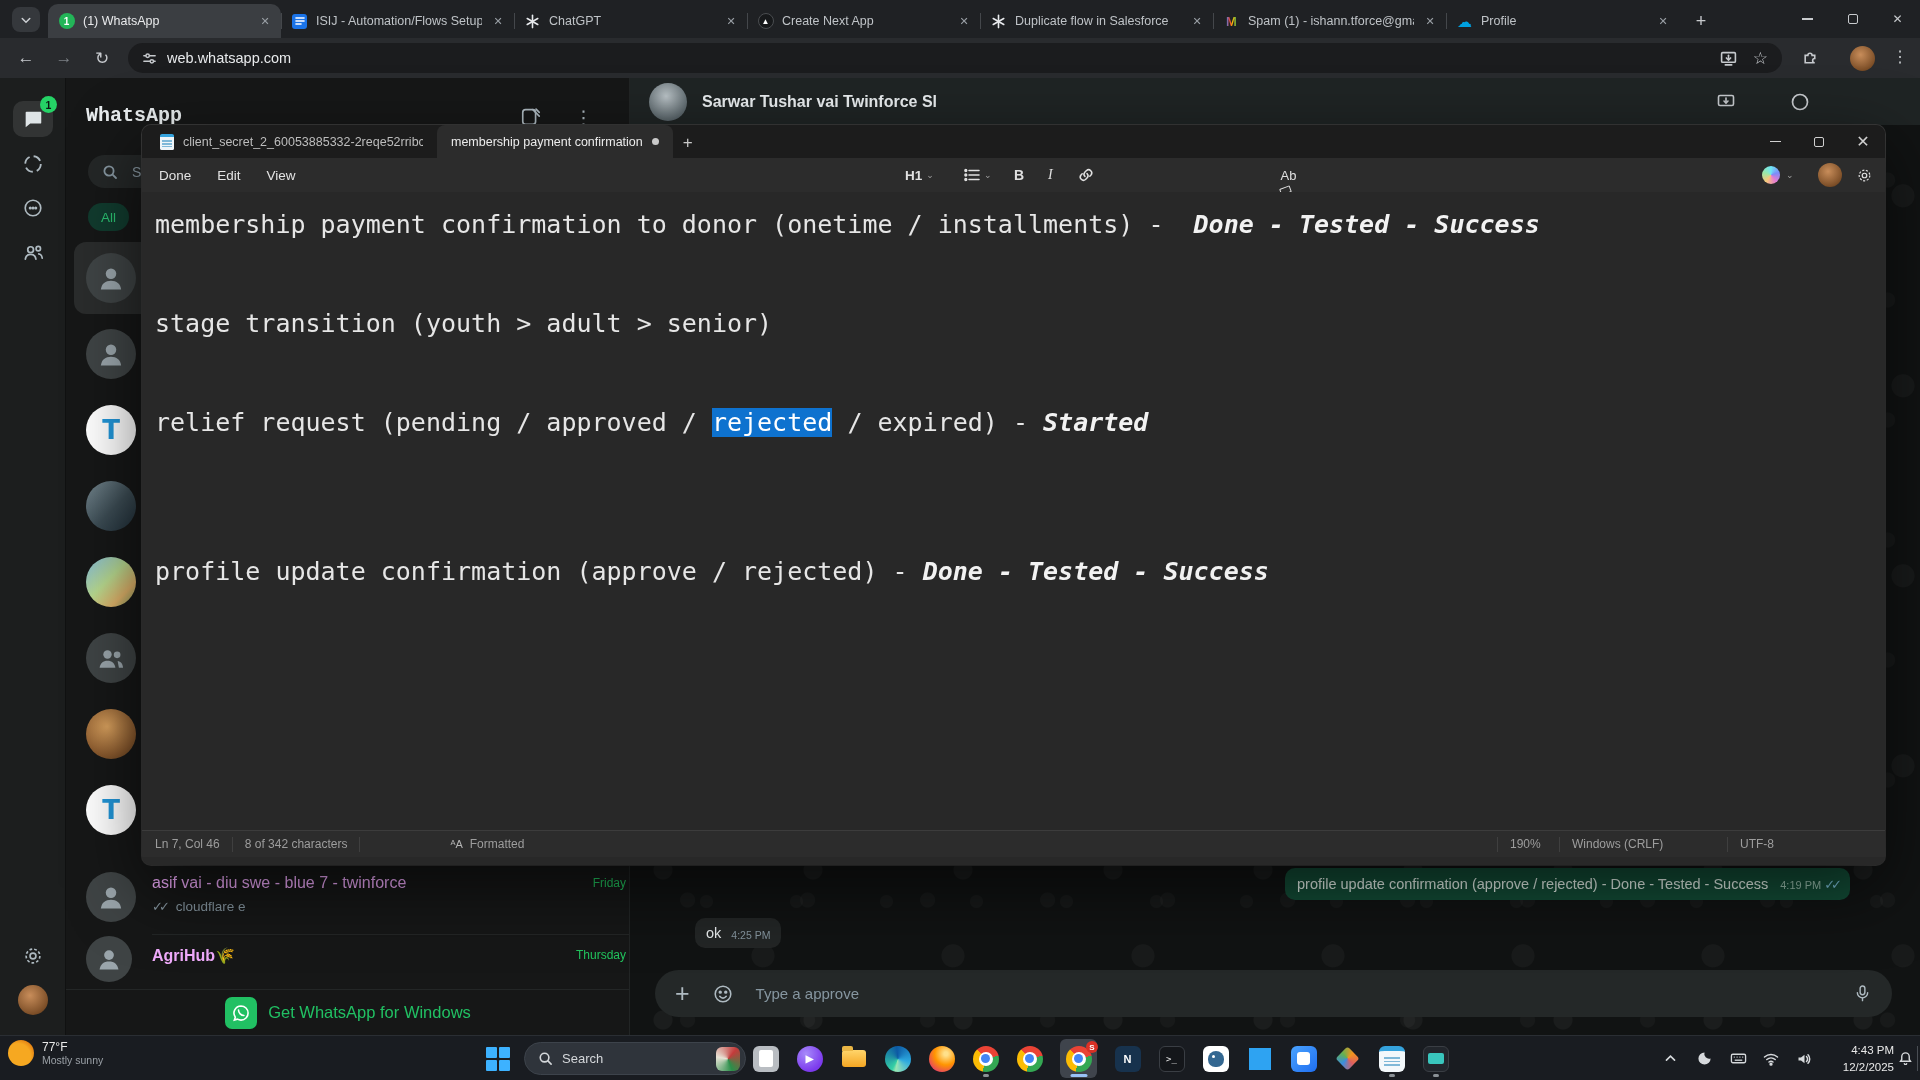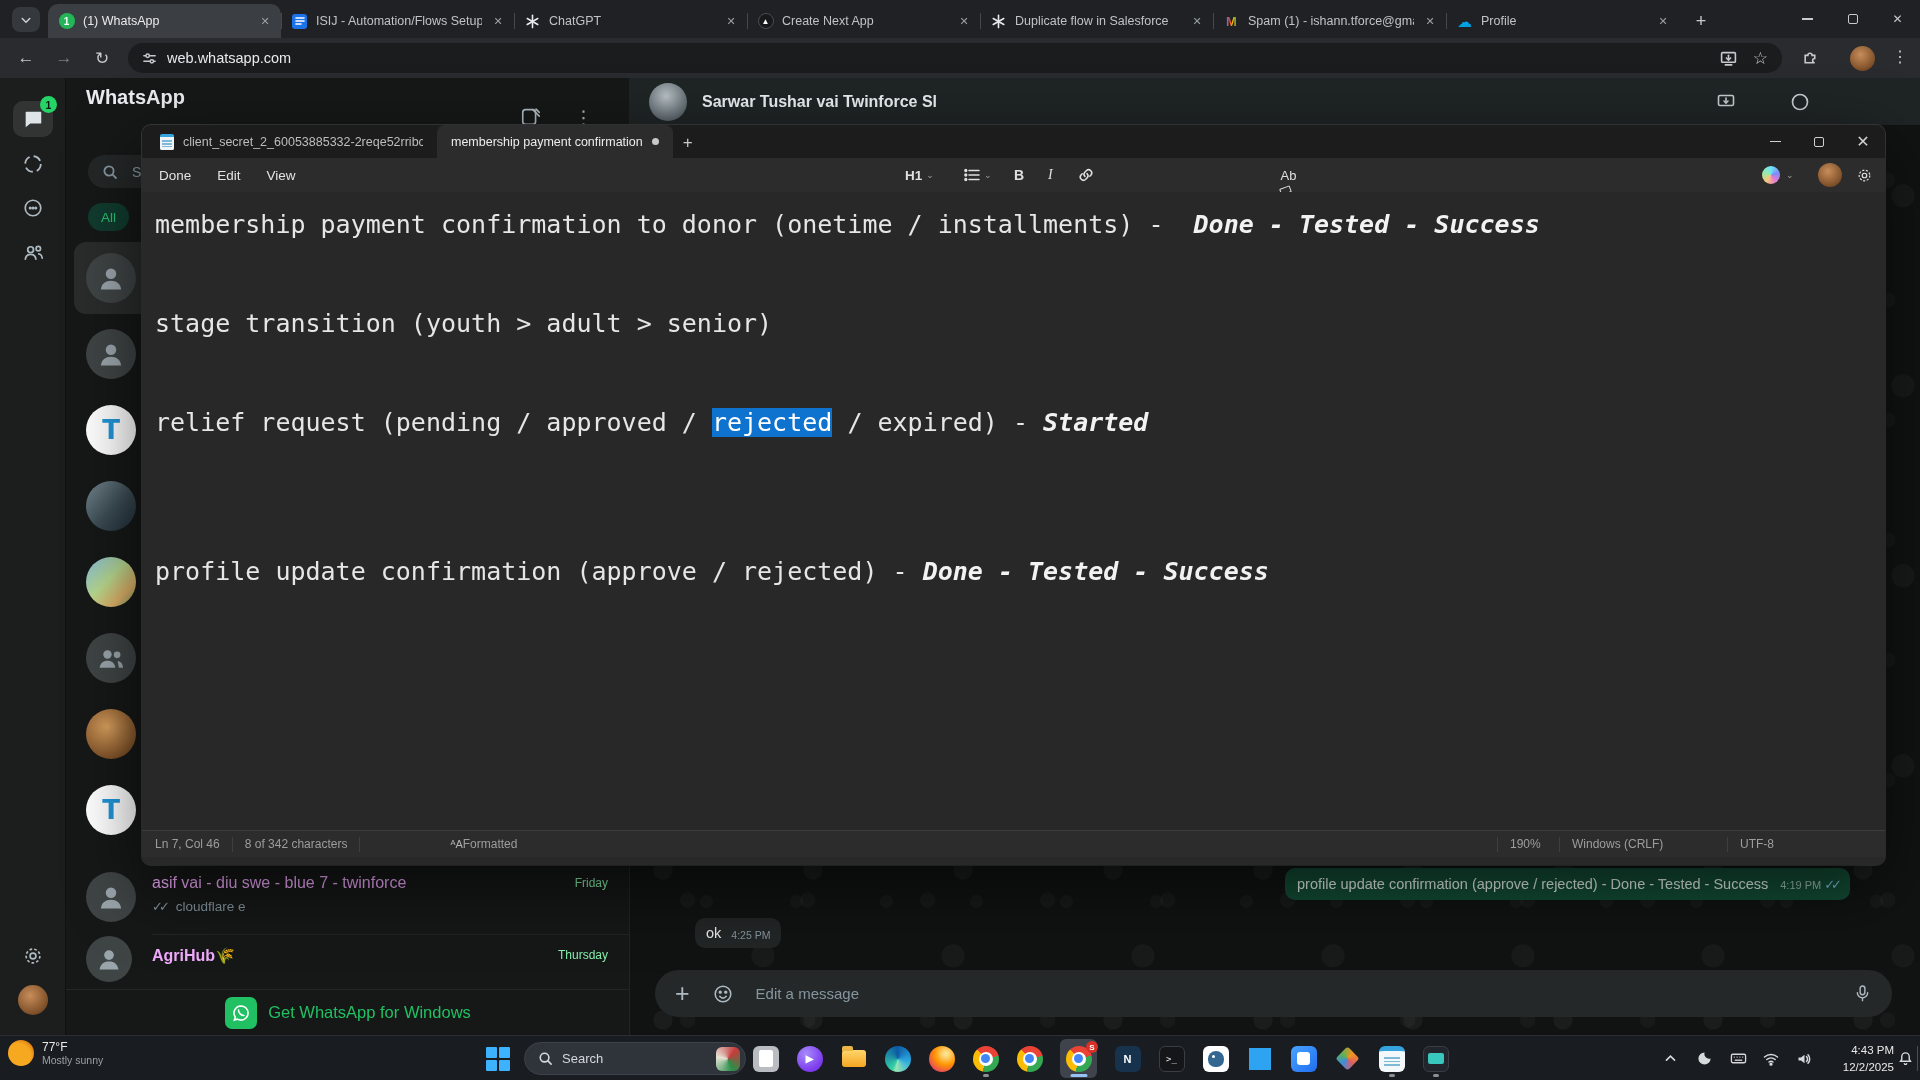--- a/index.html
+++ b/index.html
@@ -40,35 +40,35 @@
 
   
   .wa { position:absolute; left:0; top:78px; width:1920px; height:957px; background:#161717; }
   .rail { position:absolute; left:0; top:0; width:66px; height:100%; background:#1c1e1e; border-right:1px solid #101111; }
   .rail-item { position:absolute; left:13px; width:40px; height:36px; border-radius:10px; display:flex; align-items:center; justify-content:center; color:#aebac1; }
   .rail-item.sel { background:#323434; color:#e2e7e9; }
   .rail-badge { position:absolute; right:-4px; top:-5px; min-width:17px; height:17px; border-radius:9px; background:var(--badge-green); color:#0b1a13; font-size:10.5px; font-weight:700; display:flex; align-items:center; justify-content:center; padding:0 4px; }
   .rail-avatar { position:absolute; left:18px; width:30px; height:30px; border-radius:50%; background:radial-gradient(circle at 40% 35%, #c88d5a, #7d4f28 70%, #4e3015); }
 
   .chatlist { position:absolute; left:66px; top:0; width:564px; height:100%; background:#161717; border-right:1px solid #222525; }
-  .wa-title { position:absolute; left:20px; top:8px; font-size:20px; font-weight:700; color:#e9edef; }
+  .wa-title { position:absolute; left:20px; top:26px; font-size:20px; font-weight:700; color:#e9edef;font-family:Liberation Mono, monospace; }
   .cl-hicon { position:absolute; top:28px; color:#aebac1; }
   .searchbar { position:absolute; left:22px; top:77px; width:522px; height:33px; border-radius:17px; background:#242727; display:flex; align-items:center; padding:0 14px; gap:14px; color:#8696a0; font-size:14px; }
   .chip { position:absolute; left:22px; top:125px; height:28px; padding:0 13px; border-radius:14px; background:var(--chip-bg); color:var(--chip-text); font-size:13.5px; display:flex; align-items:center; }
   .row-sel-bg { position:absolute; left:8px; width:548px; height:72px; border-radius:12px; background:#2a2c2c; }
   .av { position:absolute; left:20px; width:50px; height:50px; border-radius:50%; overflow:hidden; display:flex; align-items:center; justify-content:center; }
   .av-person, .av-group { background:#3f4445; color:#9aa5ab; }
   .av-twinforce { background:#fff; color:#2196d9; font-weight:800; font-size:26px; font-family:"DejaVu Sans", sans-serif; }
   .av-photo-man { background:linear-gradient(135deg,#74868e,#3c4c54 55%,#1f2e38); }
   .av-photo-scenic { background:linear-gradient(135deg,#7fb6d9 0%,#b8d98f 45%,#e0b36a 75%,#7a9e5f); }
   .av-photo-suit { background:radial-gradient(circle at 42% 35%, #d9a15e, #8a5a2e 65%, #55371b); }
   .brow { position:absolute; left:0; width:564px; }
   .brow .bt { position:absolute; left:86px; color:#f0abfc; font-size:16px; white-space:nowrap; }
   .brow .bp { position:absolute; left:86px; color:#8696a0; font-size:13.5px; display:flex; align-items:center; gap:4px; }
-  .brow .btime { position:absolute; right:22px; color:#86efac; font-size:12px; }
+  .brow .btime { position:absolute; right:4px; color:#22c55e; font-size:12px; }
   .ticks { letter-spacing:-4px; font-size:13px; color:#8696a0; margin-right:6px; }
   .divline { position:absolute; height:1px; background:#232626; }
   .wa-footer { position:absolute; left:0; width:564px; top:912px; height:45px; display:flex; align-items:center; justify-content:center; gap:11px; }
   .gwfw-ic { width:32px; height:32px; border-radius:7px; background:var(--whatsapp-green); color:#fff; display:flex; align-items:center; justify-content:center; }
   .gwfw-tx { color:var(--whatsapp-green); font-size:16.5px; }
 
   .panel { position:absolute; left:630px; top:0; width:1290px; height:100%; background-color:#111313;
     background-image:
       radial-gradient(circle at 22% 28%, rgba(255,255,255,0.045) 9px, transparent 10px),
       radial-gradient(circle at 70% 62%, rgba(255,255,255,0.035) 11px, transparent 12px),
@@ -108,21 +108,21 @@
   .ico-clear { position:relative; font-size:13px; }
   .ico-clear::after { content:""; position:absolute; left:-1px; bottom:-2px; width:9px; height:5px; border:1px solid #e0e0e0; border-radius:1px; transform:rotate(-20deg); background:#2c2c2c; }
   .np-editor { position:absolute; left:0; top:67px; width:100%; height:646px; background:#282828; padding:8px 0 0 13px; font-family:"DejaVu Sans Mono","Liberation Mono",monospace; font-size:25px; color:#e6e6e6; }
   .np-editor .line { height:49.5px; line-height:49.5px; white-space:pre; }
   .seg-bi { font-weight:700; font-style:italic; color:#f2f2f2; }
   .seg-sel { background:var(--selection-blue); color:#fff; }
   .np-status { position:absolute; left:0; bottom:8px; width:100%; height:27px; background:#2c2c2c; border-top:1px solid #3c3c3c; display:flex; align-items:center; color:#9d9d9d; font-size:12px; }
   .np-cell { padding:0 12px; height:15px; display:flex; align-items:center; border-right:1px solid #3f3f3f; }
   .np-cell.nb { border-right:none; }
   .np-cell.rb { border-right:none; border-left:1px solid #3f3f3f; }
-  .ico-aa { font-size:11px; color:#b5b5b5; }
+  .ico-aa { font-size:11px; margin-right:7px; color:#b5b5b5; }
   .copilot { width:18px; height:18px; border-radius:50%; background:conic-gradient(#6ee7f7,#7c8cf8,#e57bd0,#f7c77b,#9be8a8,#6ee7f7); }
   .np-av { width:24px; height:24px; border-radius:50%; background:radial-gradient(circle at 42% 35%, #c88d5a, #7d4f28 70%, #4e3015); }
 
   
   .taskbar { position:absolute; left:0; bottom:0; width:1920px; height:45px; background:rgba(26,29,34,0.98); border-top:1px solid #2a2e33; }
   .weather { position:absolute; left:8px; top:4px; display:flex; align-items:center; gap:8px; }
   .sun { width:26px; height:26px; border-radius:50%; background:radial-gradient(circle at 38% 62%, #f6a821 55%, #e07b12 80%, transparent 81%); }
   .wtemp { color:#e9e9e9; font-size:12px; }
   .wcond { color:#9aa0a6; font-size:10.5px; }
   .startbtn { position:absolute; left:486px; top:11px; width:24px; height:24px; display:grid; grid-template-columns:11px 11px; grid-template-rows:11px 11px; gap:1.5px; }
@@ -443,21 +443,21 @@
       <div class="composer">
         <span class="ico" style="font-size:25px; font-weight:300; color:#aebac1;">+</span>
         <span class="ico" style="color:#aebac1;">
           <svg width="22" height="22" viewBox="0 0 24 24" fill="none" stroke="currentColor" stroke-width="1.7" stroke-linecap="round">
               <circle cx="12" cy="12" r="8.5"></circle>
               <circle cx="9" cy="10" r="1" fill="currentColor"></circle>
               <circle cx="15" cy="10" r="1" fill="currentColor"></circle>
               <path d="M8.5 14.5c1 1.3 2.2 2 3.5 2s2.5-.7 3.5-2"></path>
             </svg>
         </span>
-        <span class="comp-ph">Edit a message</span>
+        <span class="comp-ph">Type a approve</span>
         <span class="ico" style="color:#aebac1;">
           <svg width="19" height="19" viewBox="0 0 24 24" fill="none" stroke="currentColor" stroke-width="1.8" stroke-linecap="round">
               <rect x="9" y="2.5" width="6" height="11" rx="3"></rect>
               <path d="M5.5 11a6.5 6.5 0 0 0 13 0"></path>
               <line x1="12" y1="17.5" x2="12" y2="21"></line>
             </svg>
         </span>
       </div>
     </section>
   </div>

